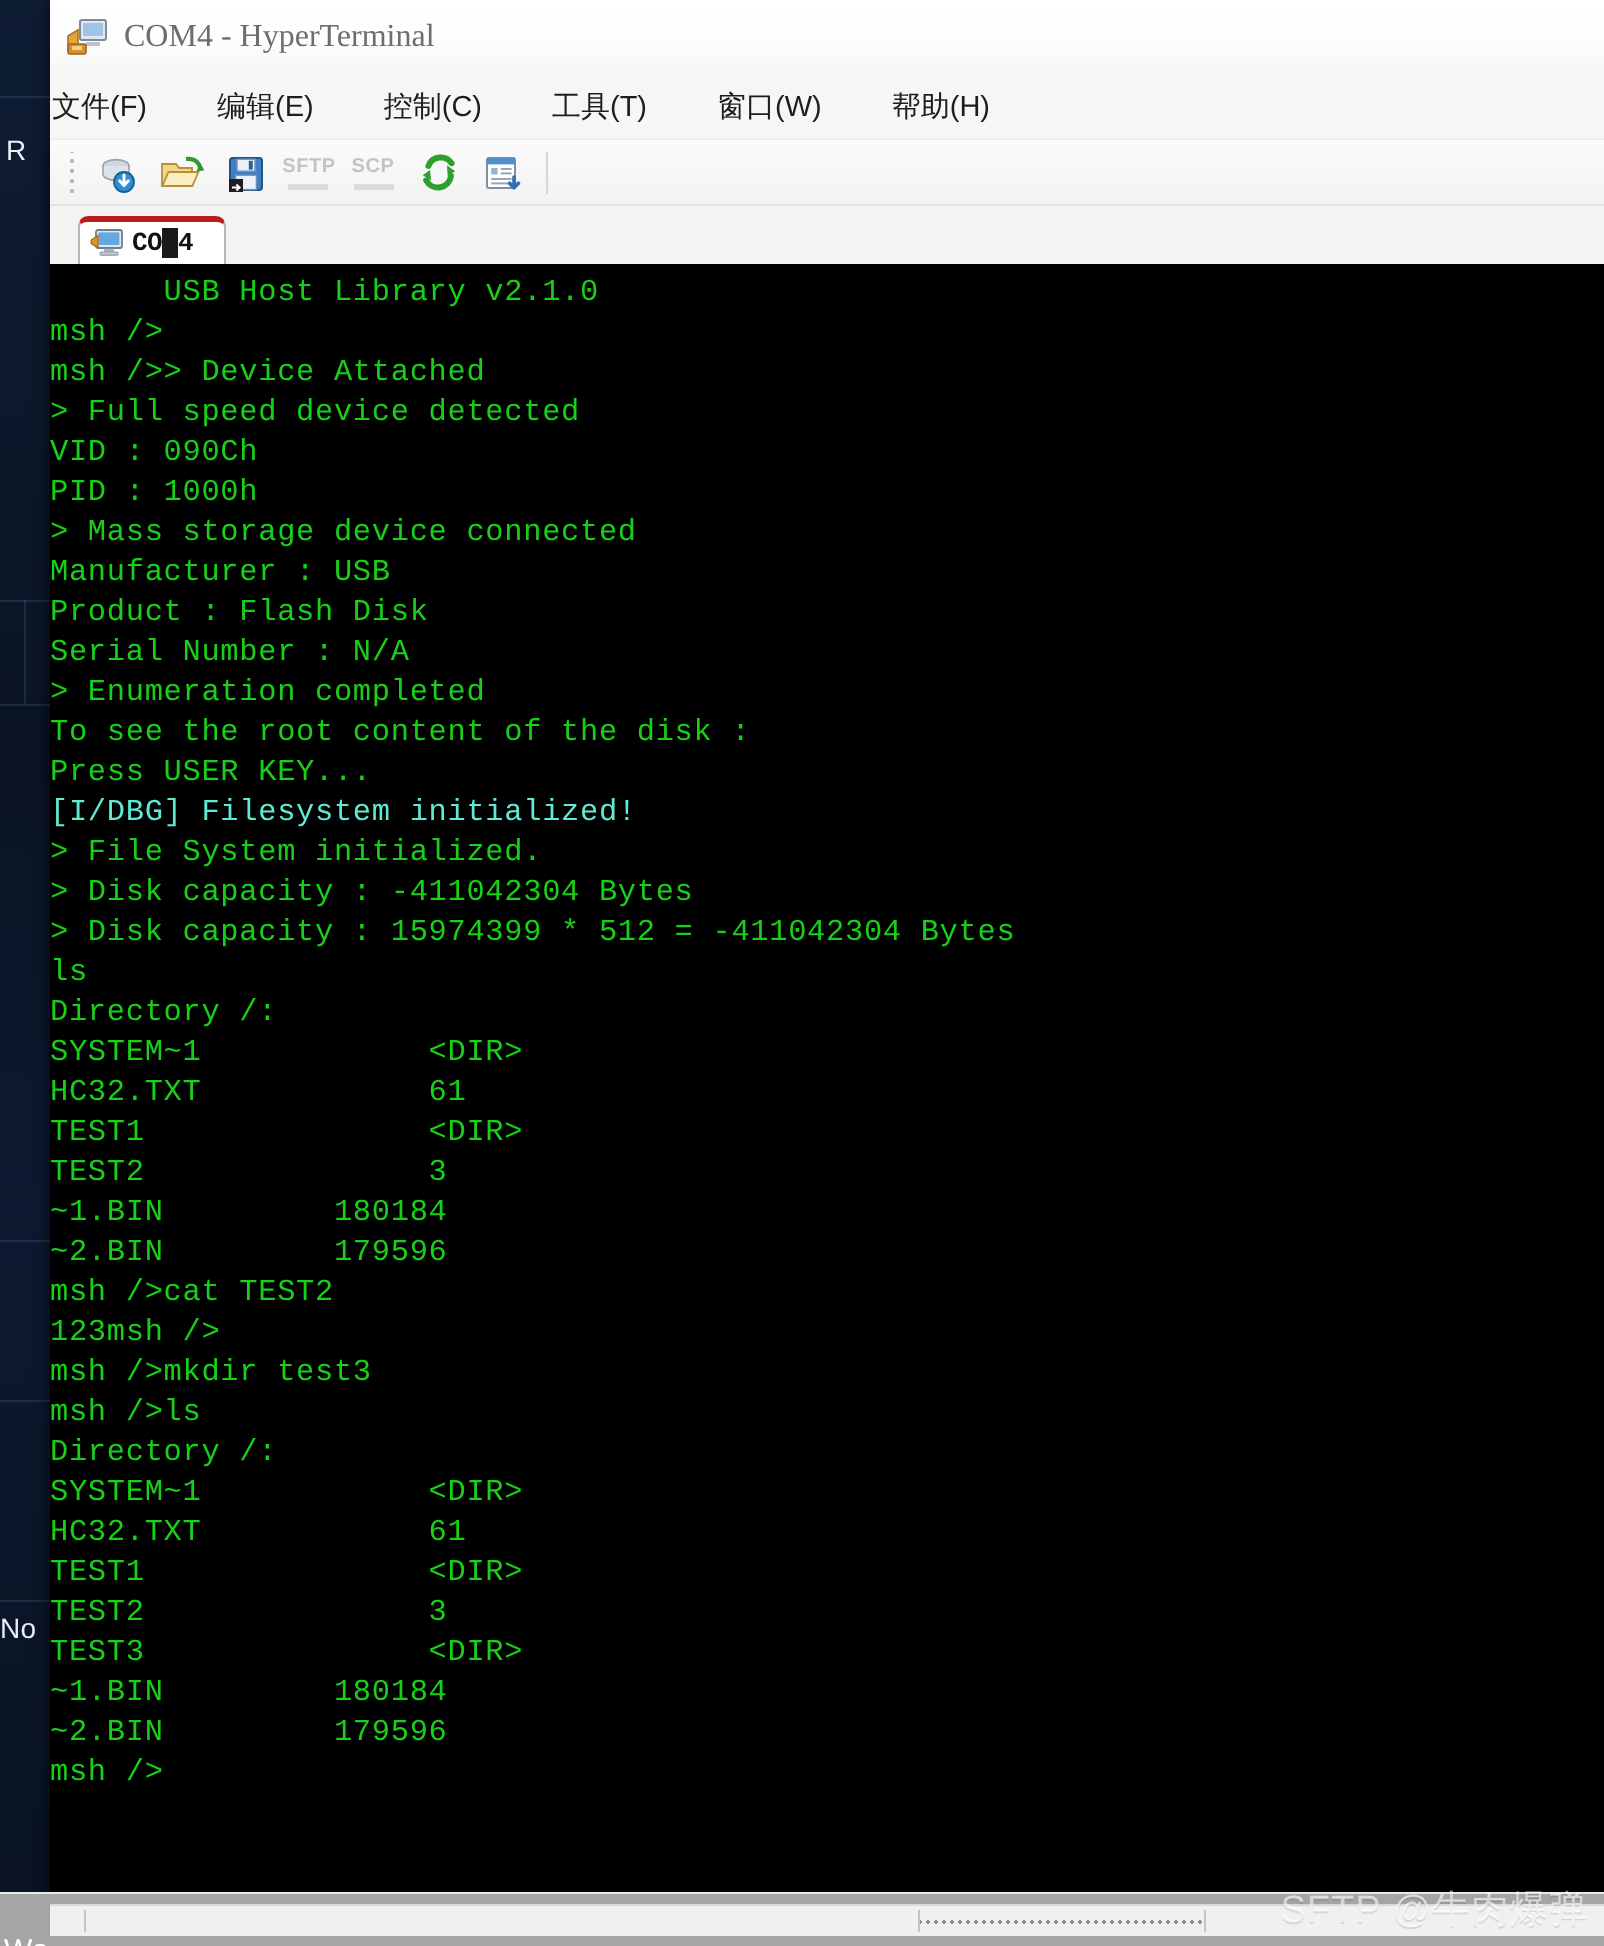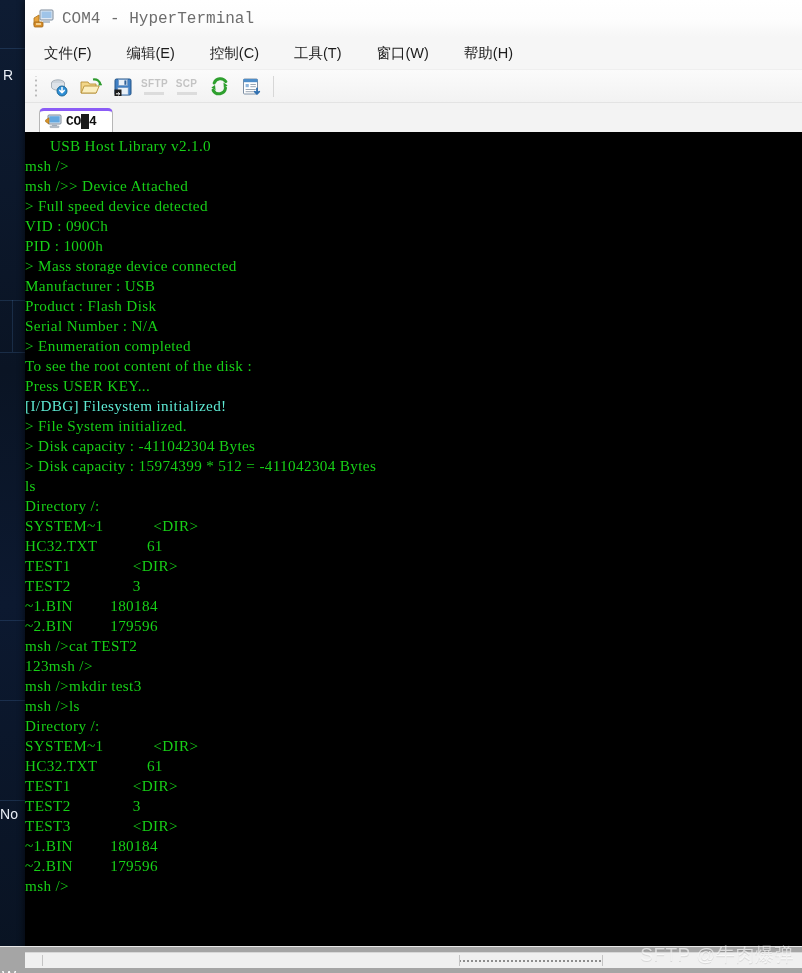--- a/index.html
+++ b/index.html
@@ -93,31 +93,30 @@
     background: linear-gradient(180deg,#ffffff 0%, #fdfdfd 55%, #f6f6f6 100%);
     display: flex;
     align-items: center;
     padding-left: 8px;
     flex: 0 0 auto;
   }
   #title-icon { width: 22px; height: 20px; position: relative; margin-right: 7px; flex: 0 0 auto;}
   #title-text {
     font-size: 16px;
     color: #6d6d6d;
-    font-family: Liberation Mono, monospace;
+    font-family: Liberation Serif, serif;
     white-space: nowrap;
   }
 
   
   #menubar {
     height: 32px;
     background: #f6f6f6;
     display: flex;
     align-items: center;
-    padding-left: 18px;
     flex: 0 0 auto;
     border-bottom: 1px solid #efefef;
   }
   .menu-item {
     font-size: 14.5px;
     color: #1d1d1d;
     margin-right: 33px;
     white-space: nowrap;
     padding: 2px 1px;
     cursor: default;
@@ -187,21 +186,21 @@
     align-items: flex-end;
     padding-left: 14px;
     flex: 0 0 auto;
   }
   .tab {
     height: 24px;
     min-width: 74px;
     background: #ffffff;
     border: 1px solid #b6b6b6;
     border-bottom: none;
-    border-top: 3px solid #8b5cf6;
+    border-top: 3px solid #b91c1c;
     border-radius: 5px 5px 0 0;
     display: flex;
     align-items: center;
     padding: 0 10px 0 5px;
     box-sizing: border-box;
   }
   .tab .tabicon {
     width: 17px; height: 15px;
     margin-right: 4px;
     position: relative;
@@ -224,21 +223,21 @@
 
   
   #terminal {
     flex: 1 1 auto;
     background: #000000;
     overflow: hidden;
     position: relative;
     padding: 4px 0 0 0;
   }
   #termlines {
-    font-family: Liberation Serif, serif;
+    font-family: Liberation Mono, monospace;
     font-size: 15.2px;
     line-height: 20px;
     color: #17d017;
     white-space: pre;
     padding-left: 0px;
     letter-spacing: 0.35px;
   }
   #termlines .ln { height: 20px; }
   #termlines .dbg { color: #5eead4; }
 

